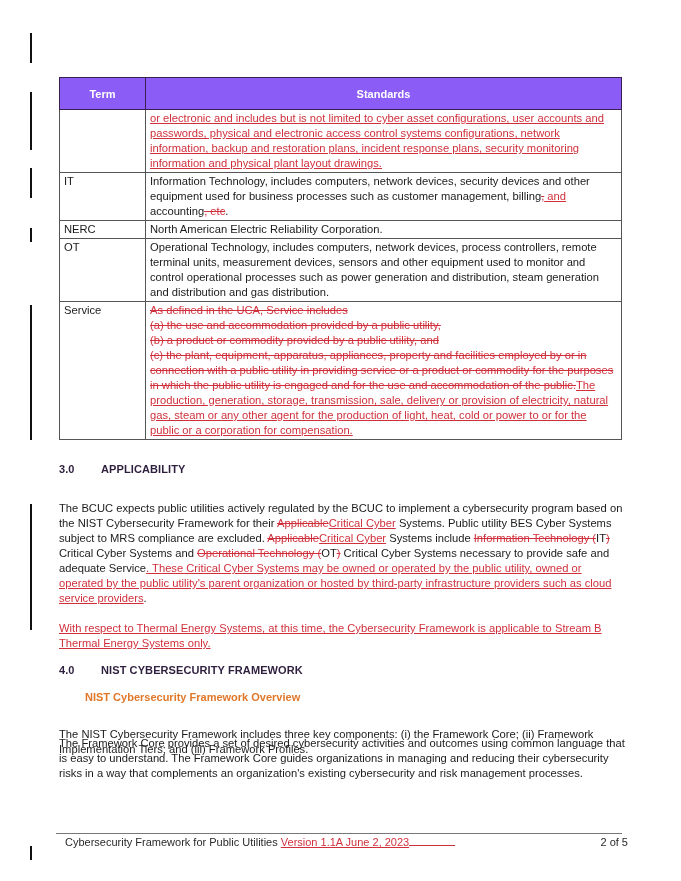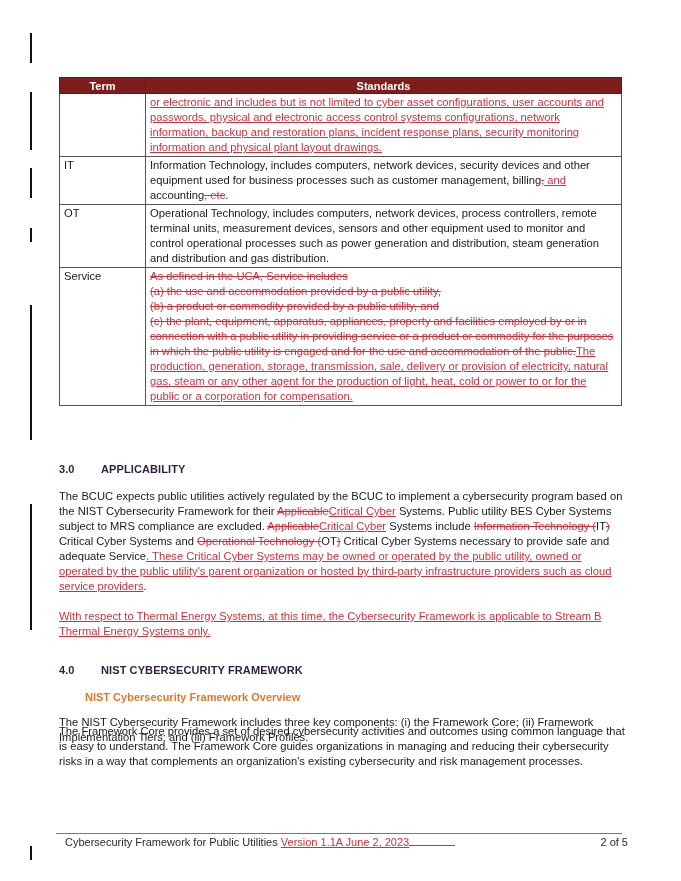--- a/index.html
+++ b/index.html
@@ -1,30 +1,30 @@
 <!DOCTYPE html>
 <html><head>
   <meta charset="utf-8">
   <style>
     * { box-sizing: border-box; margin: 0; padding: 0; }
     html, body { width: 681px; height: 881px; background: #ffffff; overflow: hidden; }
     body { position: relative; font-family: "Liberation Sans", sans-serif; color: #1a1a1a; font-size: 11.2px; }
     .change-bar { position: absolute; left: 30px; width: 1.5px; background: #111; }
     .page { position: absolute; left: 59px; top: 77px; width: 563px; }
     table.terms { width: 563px; border-collapse: collapse; table-layout: fixed; border: 1px solid #555; }
-    table.terms th { background: #7f1d1d; color: #fff; font-weight: bold; font-size: 11px; height: 16px; line-height: 14px; text-align: center; border: 1px solid #3b1f4f; }
+    table.terms th { background: #8b5cf6; color: #fff; font-weight: bold; font-size: 11px; height: 32px; line-height: 14px; text-align: center; border: 1px solid #3b1f4f; }
     table.terms td { border: 1px solid #555; vertical-align: top; padding: 1px 5px 1px 4px; line-height: 15px; font-size: 11.2px; }
     table.terms td.term { width: 86px; }
     .ins { color: #d0303c; text-decoration: underline; }
     .del { color: #d0303c; text-decoration: line-through; }
     .block { display: block; }
     .heading { position: absolute; left: 59px; font-weight: bold; font-size: 11px; color: #2e1f3e; letter-spacing: 0.1px; }
     .heading .num { display: inline-block; width: 42px; }
     .subheading { position: absolute; left: 59px; font-weight: bold; font-size: 11px; color: #e0782a; margin-left: 26px; }
-    .para { position: absolute; left: 59px; width: 568px; line-height: 15px; font-size: 11.2px; }
+    .para { position: absolute; left: 59px; width: 568px; line-height: 15px; font-size: 11.2px; margin-top: 12px; }
     .footer-rule { position: absolute; left: 56px; width: 566px; top: 833px; height: 1px; background: #777; }
     .footer { position: absolute; left: 65px; top: 836px; width: 563px; font-size: 11px; color: #2a2a2a; }
     .footer .page-num { position: absolute; right: 0; top: 0; }
     .footer .version { color: #d0303c; text-decoration: underline; }
     .footer .pad { display: inline-block; width: 46px; border-bottom: 1px solid #d0303c; height: 10px; vertical-align: baseline; }
   </style>
 </head>
 <body>
 
 <div id="change-bars">
@@ -48,20 +48,24 @@
     <tbody id="table-body">
         <tr>
           <td class="term"></td>
           <td><span class="ins">or electronic and includes but is not limited to cyber asset configurations, user accounts and passwords, physical and electronic access control systems configurations, network information, backup and restoration plans, incident response plans, security monitoring information and physical plant layout drawings.</span></td>
         </tr>
         <tr>
           <td class="term">IT</td>
           <td><span>Information Technology, includes computers, network devices, security devices and other equipment used for business processes such as customer management, billing</span><span class="del">,</span><span class="ins"> and</span><span> accounting</span><span class="del">, etc</span><span>.</span></td>
         </tr>
         <tr>
+          <td class="term">NERC</td>
+          <td><span>North American Electric Reliability Corporation.</span></td>
+        </tr>
+        <tr>
           <td class="term">OT</td>
           <td><span>Operational Technology, includes computers, network devices, process controllers, remote terminal units, measurement devices, sensors and other equipment used to monitor and control operational processes such as power generation and distribution, steam generation and distribution and gas distribution.</span></td>
         </tr>
         <tr>
           <td class="term">Service</td>
           <td><span class="del block">As defined in the UCA, Service includes</span><span class="del block">(a) the use and accommodation provided by a public utility,</span><span class="del block">(b) a product or commodity provided by a public utility, and</span><span class="del">(c) the plant, equipment, apparatus, appliances, property and facilities employed by or in connection with a public utility in providing service or a product or commodity for the purposes in which the public utility is engaged and for the use and accommodation of the public.</span><span class="ins">The production, generation, storage, transmission, sale, delivery or provision of electricity, natural gas, steam or any other agent for the production of light, heat, cold or power to or for the public or a corporation for compensation.</span></td>
         </tr>
       </tbody>
   </table>
 </div>

